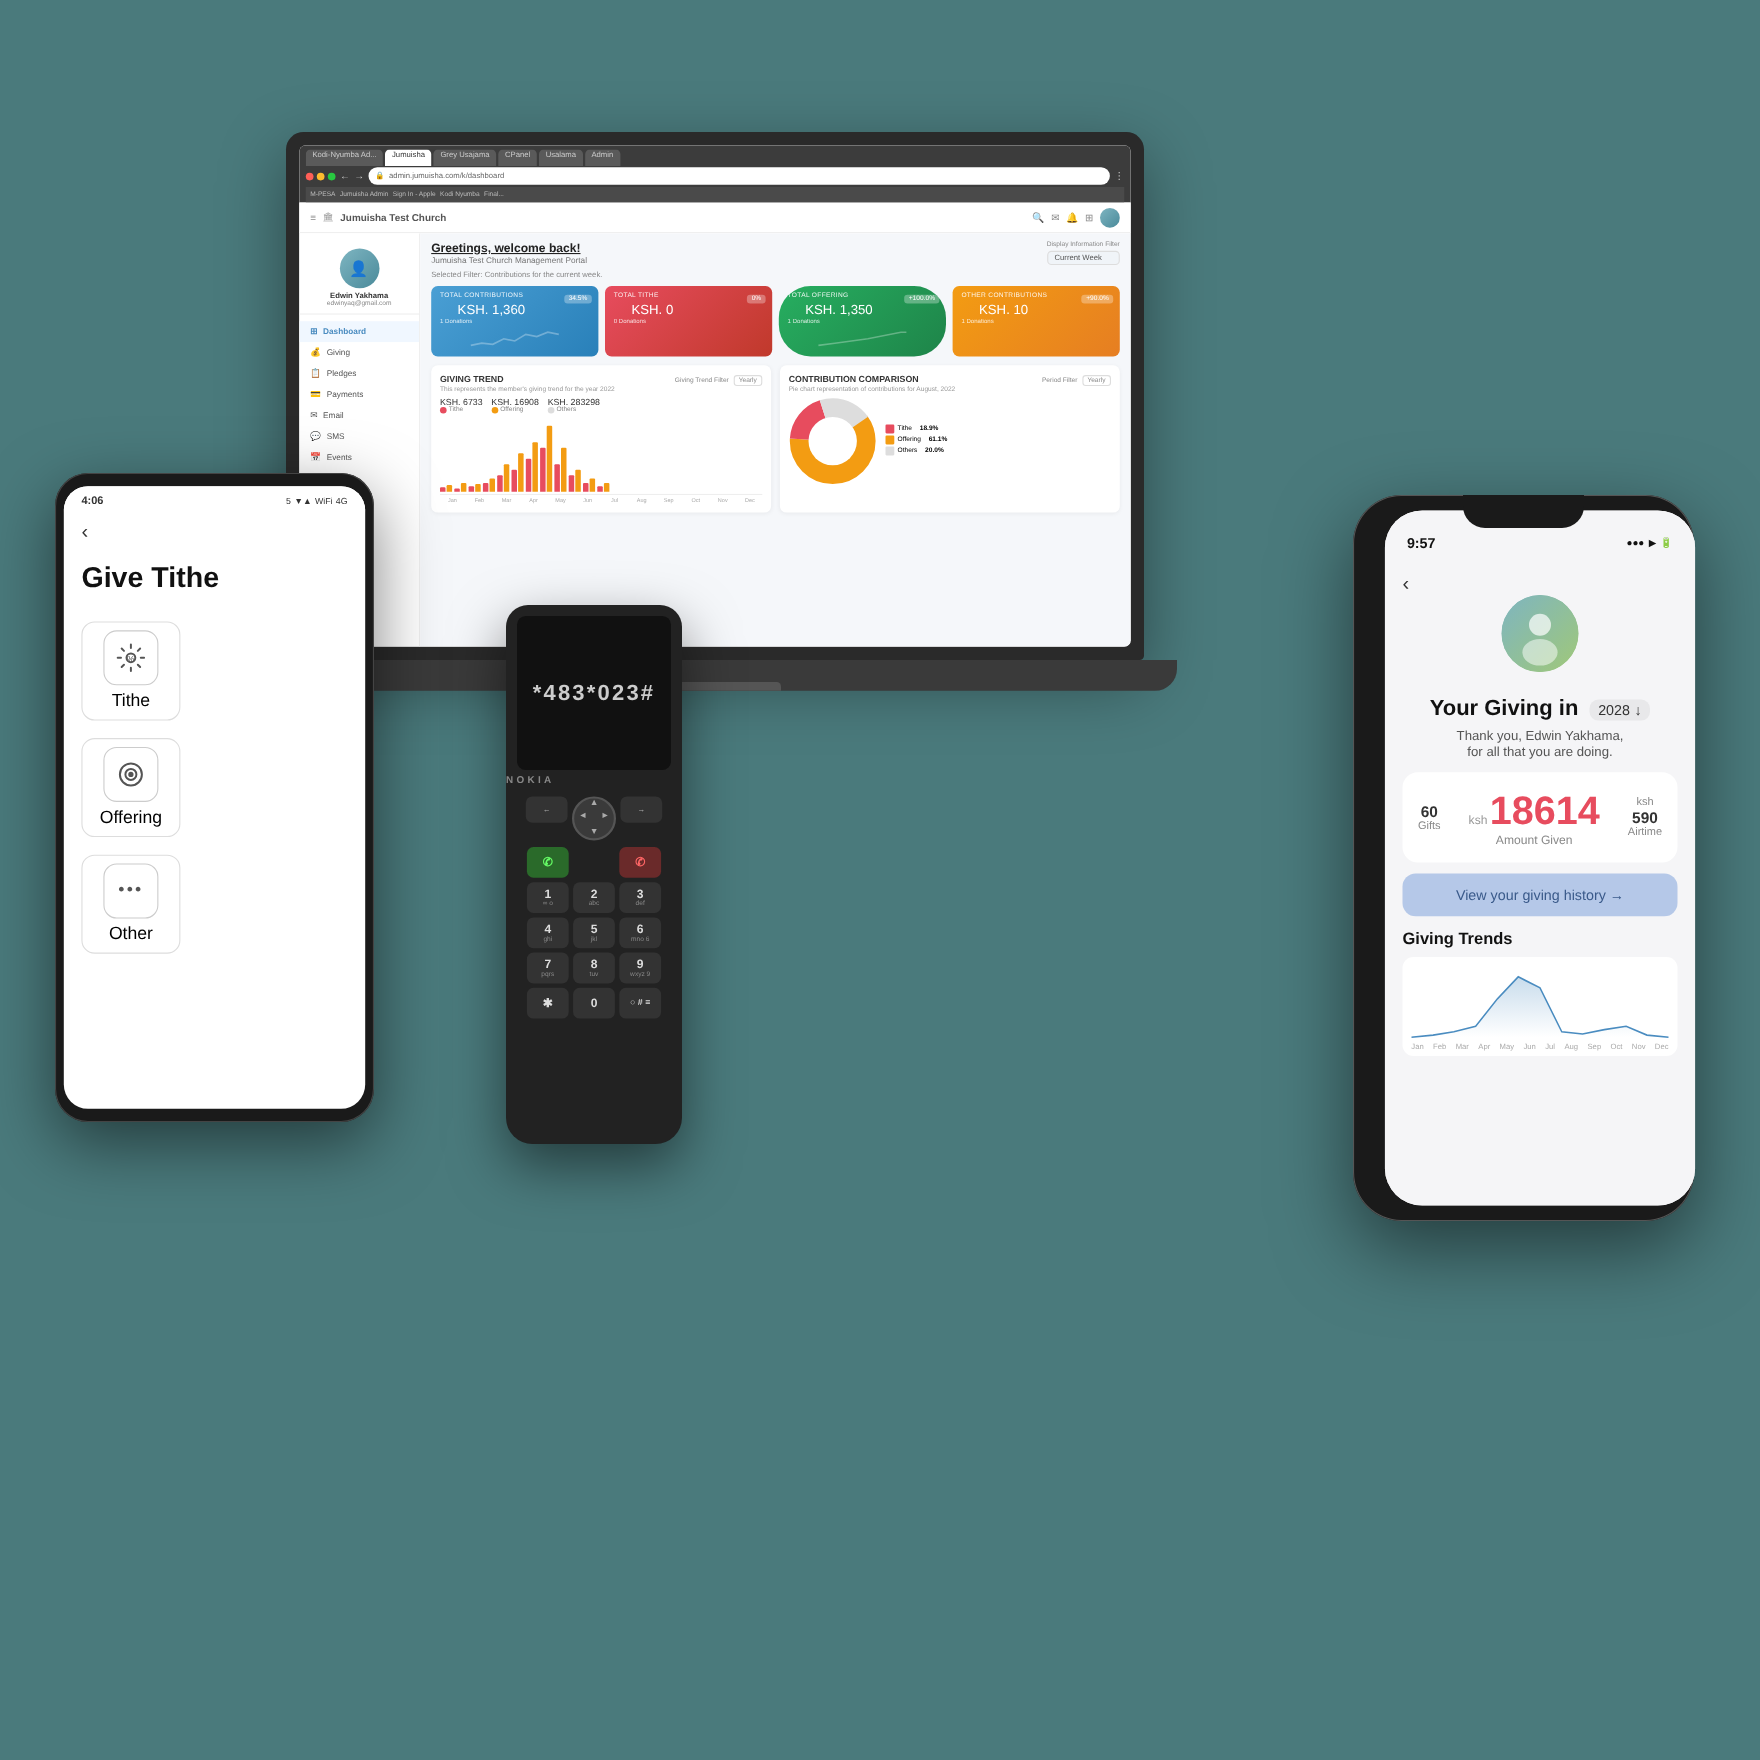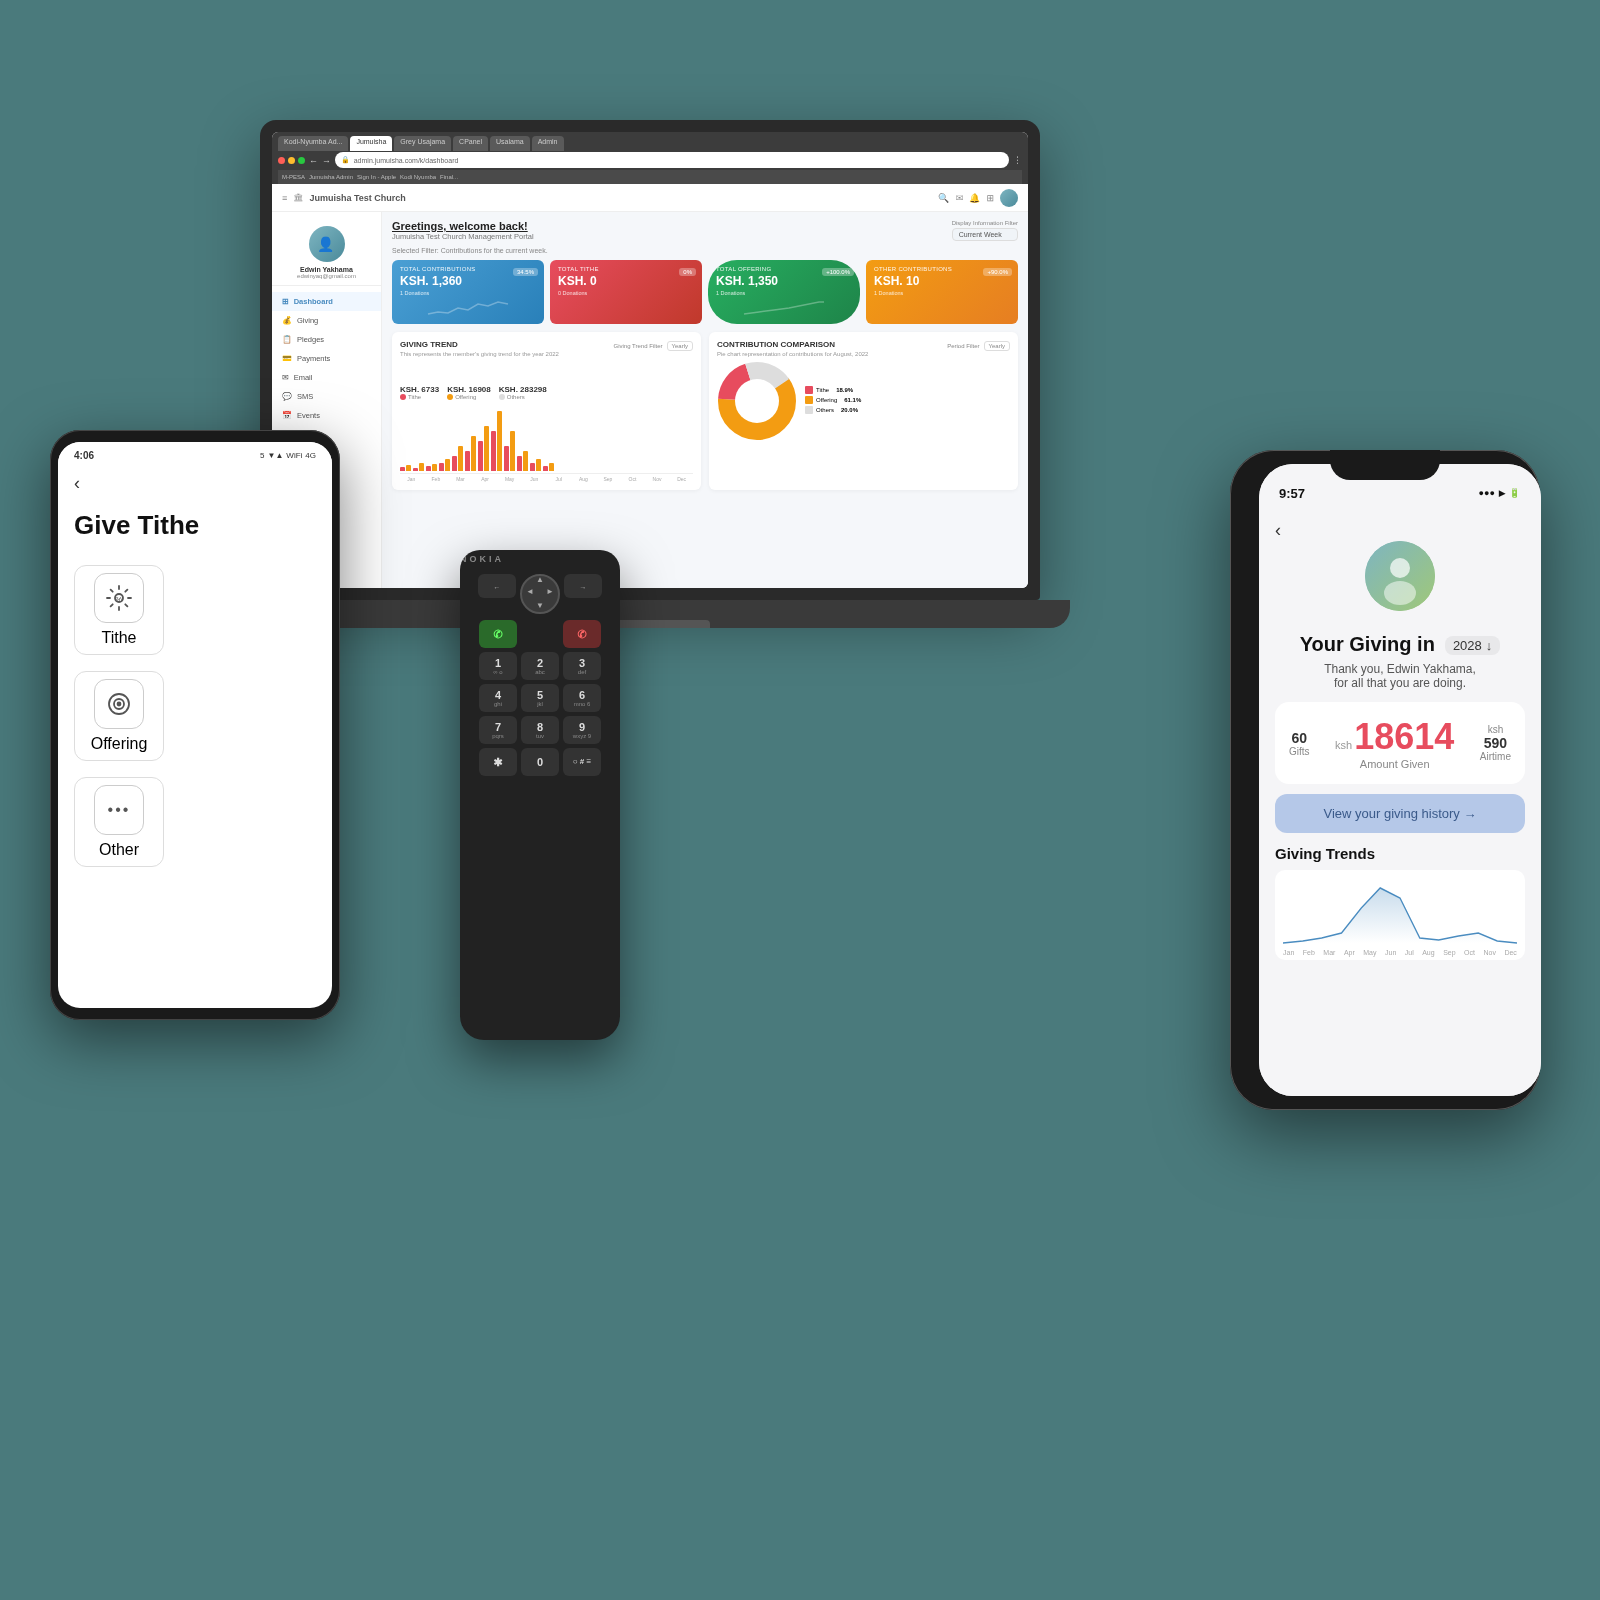--- a/index.html
+++ b/index.html
@@ -210,21 +210,21 @@
       padding: 6px 8px;
       color: white;
       position: relative;
       overflow: hidden;
     }
     .stat-card.blue { background: linear-gradient(135deg, #4a9fd4, #2980b9); }
     .stat-card.red { background: linear-gradient(135deg, #e74c5e, #c0392b); }
     .stat-card.green { background: linear-gradient(135deg, #27ae60, #1e8449); border-radius: 29px; }
     .stat-card.orange { background: linear-gradient(135deg, #f39c12, #e67e22); }
     .stat-label { font-size: 6px; opacity: 0.9; text-transform: uppercase; letter-spacing: 0.3px; }
-    .stat-value { font-size: 12px; font-weight: 700; margin: 2px 0; }
+    .stat-value { font-size: 12px; font-weight: 400; margin: 2px 16px; }
     .stat-sub { font-size: 5.5px; opacity: 0.8; }
     .stat-badge {
       position: absolute;
       right: 6px;
       top: 8px;
       background: rgba(255,255,255,0.3);
       border-radius: 3px;
       padding: 1px 4px;
       font-size: 6px;
     }
@@ -243,21 +243,21 @@
     .chart-subtitle { font-size: 6px; color: #999; margin-bottom: 4px; }
     .chart-filter {
       float: right;
       font-size: 6px;
       color: #888;
       border: 1px solid #ddd;
       border-radius: 3px;
       padding: 1px 4px;
     }
     .chart-values { display: flex; gap: 8px; margin-bottom: 4px; }
-    .chart-val { font-size: 8px; font-weight: 700; color: #333; margin-top: 24px; }
+    .chart-val { font-size: 8px; font-weight: 400; color: #333; }
     .bar-chart {
       height: 70px;
       display: flex;
       align-items: flex-end;
       gap: 2px;
       border-bottom: 1px solid #eee;
       padding-bottom: 2px;
     }
     .bar-group { display: flex; gap: 1px; align-items: flex-end; }
     .bar { border-radius: 1px 1px 0 0; min-height: 2px; }
@@ -937,20 +937,23 @@
             <span>Other</span>
           </div>
         </div>
       </div>
     </div>
   </div>
 </div>
 
 <div class="nokia-phone">
   <div class="nokia-body">
+    <div class="nokia-screen-area">
+      <div class="nokia-screen-text">*483*023#</div>
+    </div>
     <div class="nokia-brand">NOKIA</div>
     <div class="nokia-keypad">
 
       <div class="nokia-nav-row">
         <div class="nokia-nav-key" style="font-size:7px;color:#aaa">←</div>
         <div class="nokia-dpad-center" style="width:40px;height:40px;border-radius:50%;background:#3a3a3a;border:2px solid #555;display:flex;align-items:center;justify-content:center;">
           <div style="display:grid;grid-template-rows:12px 14px 12px;width:38px;text-align:center">
             <div style="font-size:8px;color:#aaa">▲</div>
             <div style="display:flex;justify-content:space-between;padding:0 4px">
                 <span style="font-size:8px;color:#aaa">◄</span>

